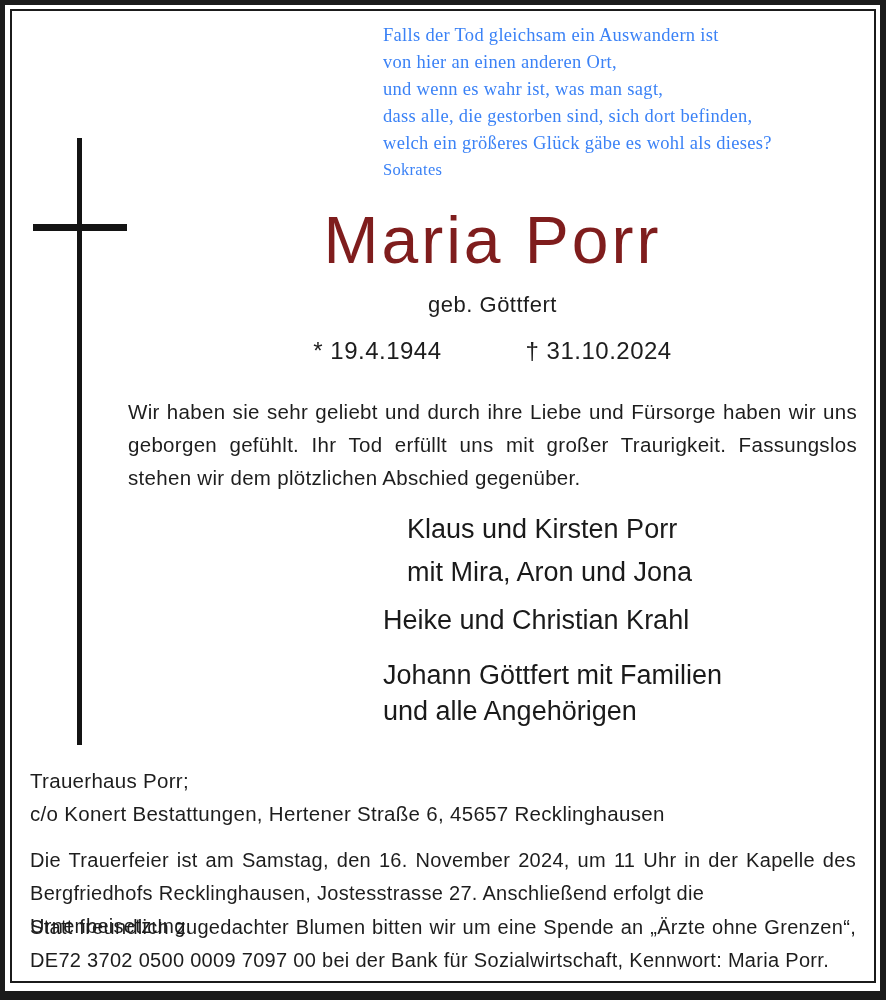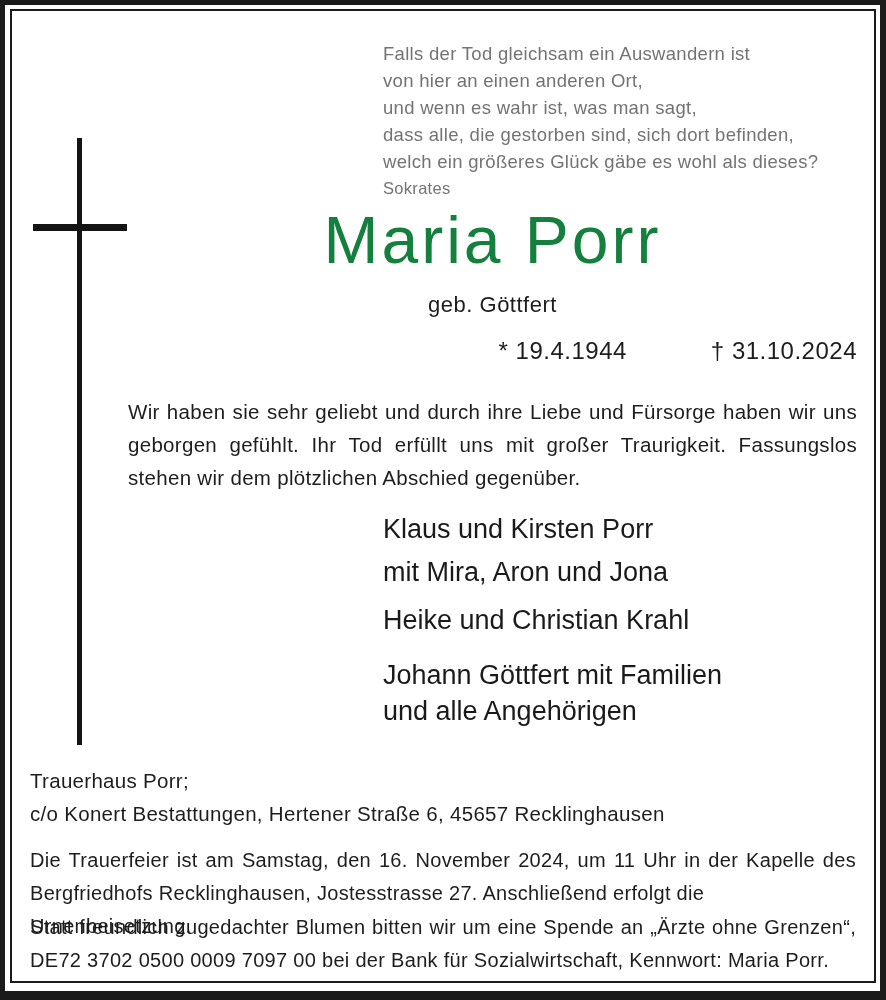--- a/index.html
+++ b/index.html
@@ -30,48 +30,49 @@
   .cross .vbar {
     position: absolute; left: 77px; top: 138px;
     width: 5px; height: 607px; background: #141414;
   }
   .cross .hbar {
     position: absolute; left: 33px; top: 224px;
     width: 94px; height: 7px; background: #141414;
   }
   
   .quote {
-    position: absolute; left: 383px; top: 40px; width: 474px;
+    position: absolute; left: 383px; top: 22px; width: 474px;
     font-size: 18.5px; line-height: 27px; letter-spacing: 0.3px;
-    color: #737373;
+    color: #3b82f6;
+    font-family: Liberation Serif, serif;
   }
   .quote .attribution {
     text-align: left; font-size: 16.5px; line-height: 26px;
   }
   
   .header { position: absolute; left: 128px; width: 729px; top: 196px; text-align: center; }
   .name {
     font-size: 66px; line-height: 88px; letter-spacing: 3px;
-    font-weight: 400; color: #15803d; white-space: nowrap;
+    font-weight: 400; color: #7f1d1d; white-space: nowrap;
   }
   .maiden { font-size: 22px; line-height: 26px; margin-top: 8px; letter-spacing: 0.5px; }
   .dates {
-    margin-top: 18px; display: flex; justify-content: flex-end; gap: 84px;
+    margin-top: 18px; display: flex; justify-content: center; gap: 84px;
     font-size: 24px; line-height: 30px; letter-spacing: 0.5px;
   }
   
   .tribute {
     position: absolute; left: 128px; width: 729px; top: 395px;
     font-size: 20.5px; line-height: 33px; letter-spacing: 0.3px;
   }
   .jline { text-align: justify; text-align-last: justify; }
   .plainline { text-align: left; }
   
   .mourners { position: absolute; left: 383px; top: 508px; width: 430px; font-size: 27px; color: #1a1a1a; }
-  .mourners .pair-line { line-height: 43px; }
+  .mourners .pair-line { line-height: 43px; margin-left: 24px; }
   .mourners .m3 { line-height: 28px; margin-top: 12px; }
   .mourners .m4 { line-height: 28px; margin-top: 27px; }
   .mourners .m5 { line-height: 28px; margin-top: 8px; }
   
   .address {
     position: absolute; left: 30px; top: 764px; width: 820px;
     font-size: 20.5px; line-height: 33px; letter-spacing: 0.3px;
   }
   .service {
     position: absolute; left: 30px; top: 844px; width: 826px;

